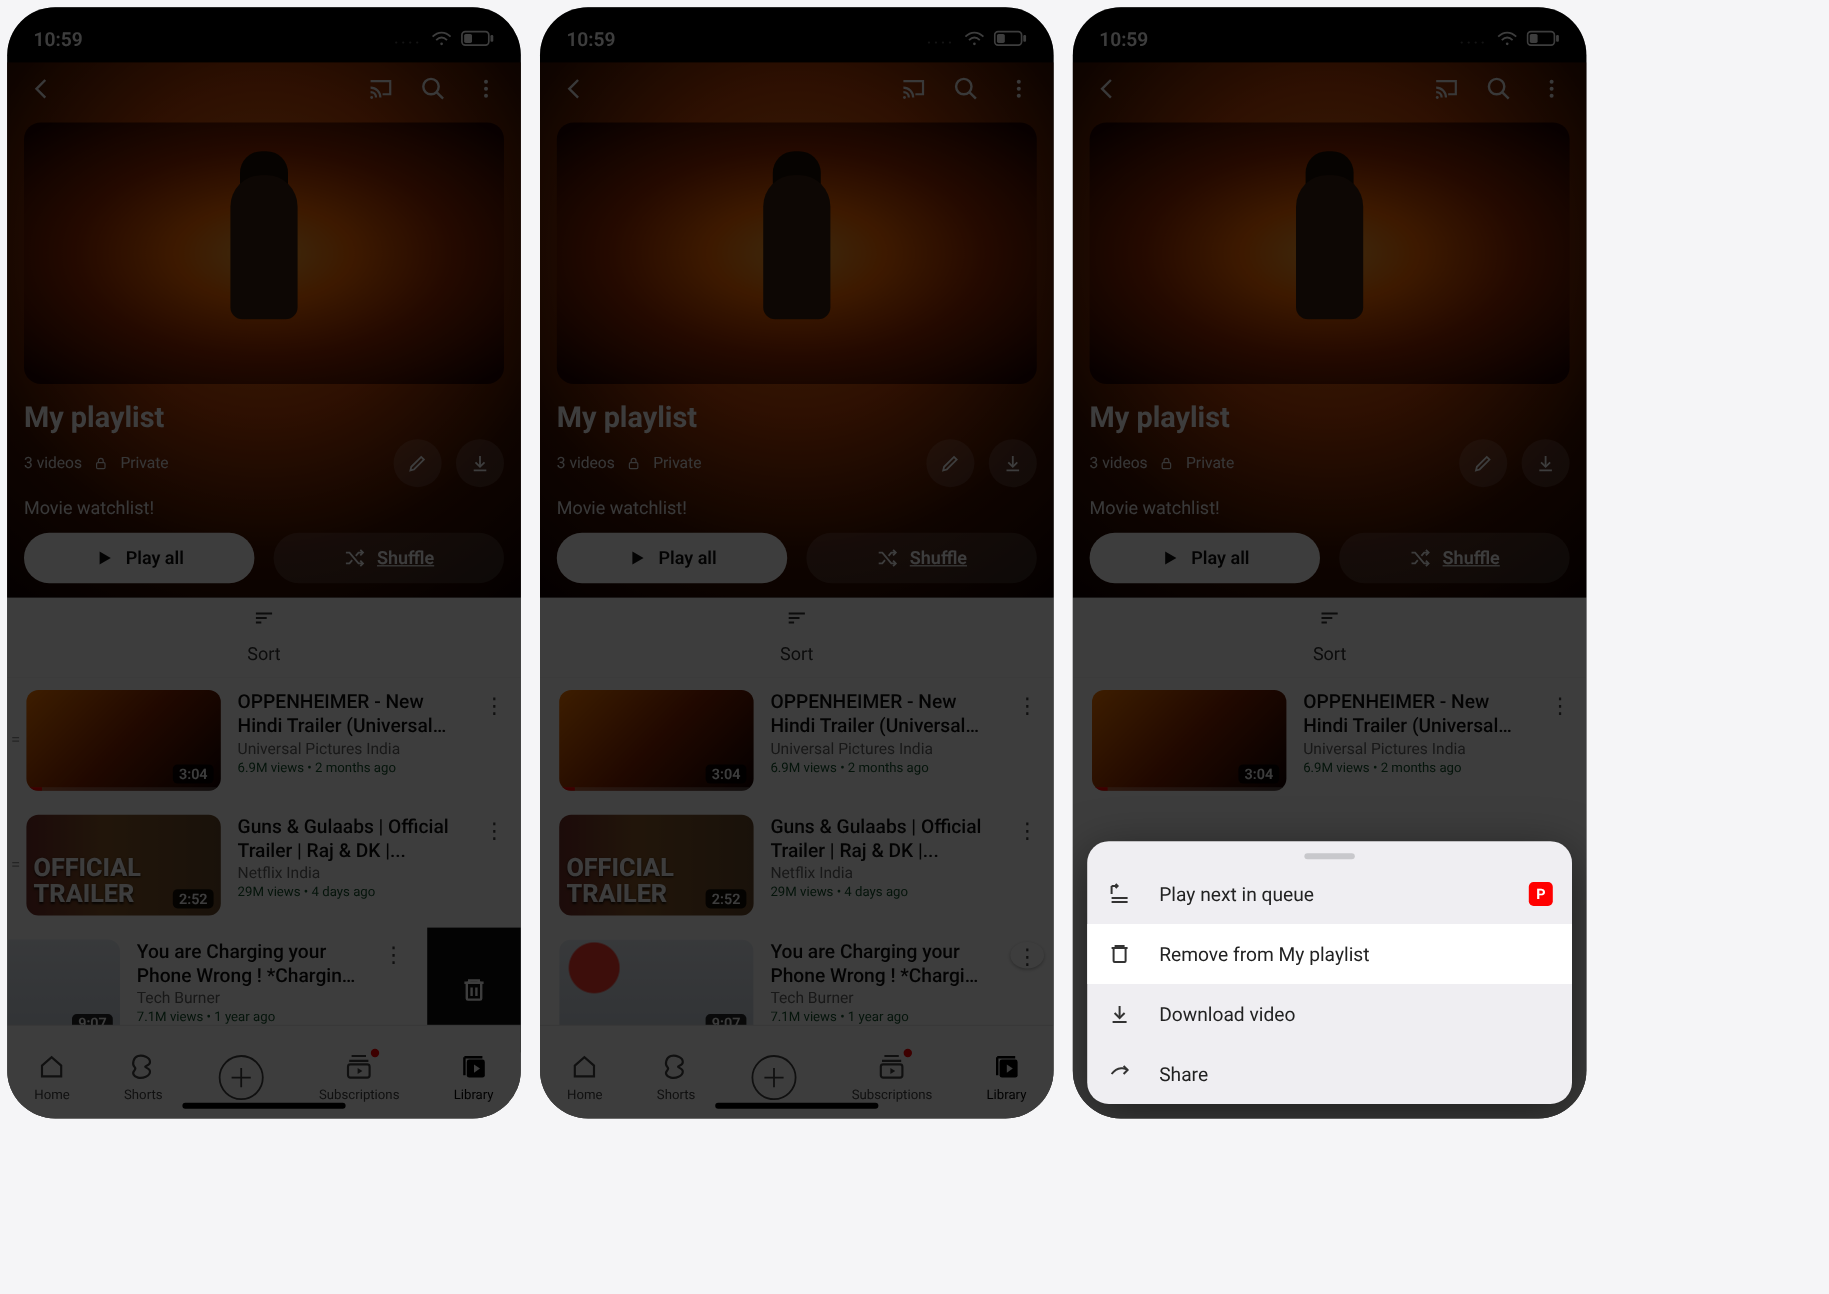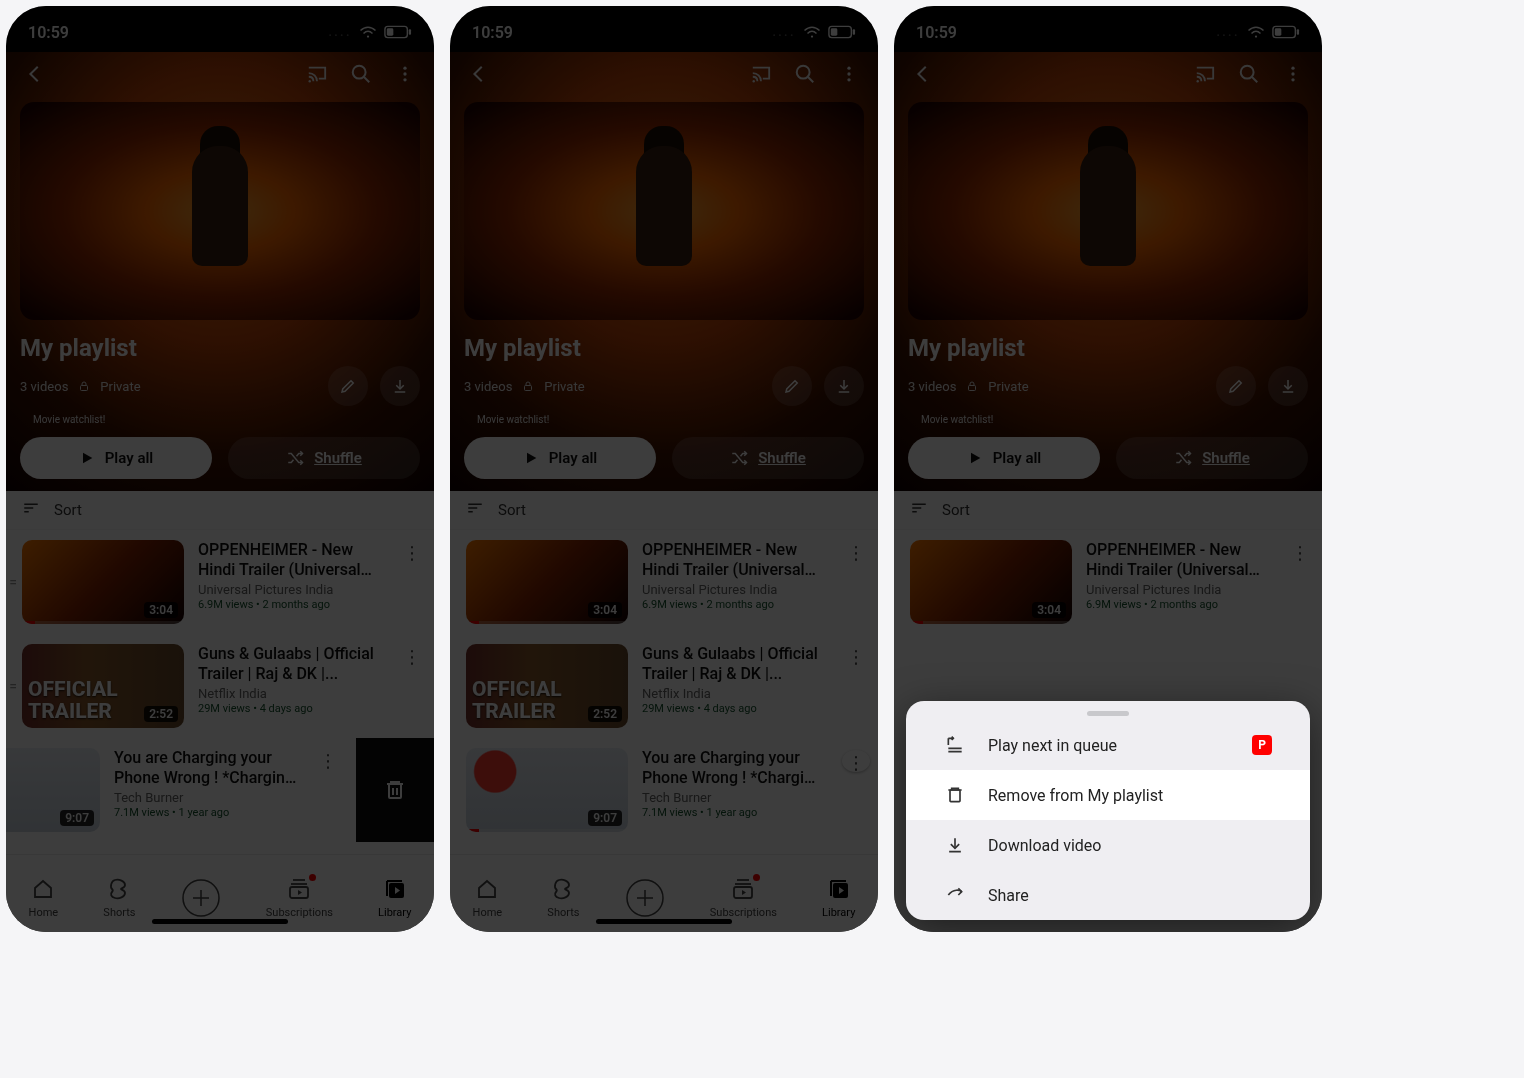--- a/index.html
+++ b/index.html
@@ -89,37 +89,38 @@
 
   .playlist-title{font-size:24px;font-weight:700;margin:14px 0 4px;}
   .meta{font-size:13px;color:#e7e7e7;display:flex;align-items:center;gap:10px;}
   .meta-row{display:flex;align-items:center;justify-content:space-between;}
   .round-btn{
     width:40px;height:40px;border-radius:50%;
     background:rgba(255,255,255,.14);
     display:inline-flex;align-items:center;justify-content:center;color:#fff;
   }
   .round-btns{display:flex;gap:12px;}
-  .desc{font-size:10px;color:#eee;margin:8px 13px 12px;}
+  .desc{font-size:15px;color:#eee;margin:8px 0 12px;}
 
   .pill-row{display:flex;gap:16px;text-decoration:underline;}
   .pill{
     flex:1;height:42px;border-radius:21px;
     display:flex;align-items:center;justify-content:center;gap:10px;
     font-size:15px;font-weight:600;
   }
   .pill.primary{background:#fff;color:#111;}
   .pill.secondary{background:rgba(255,255,255,.14);color:#fff;}
 
   
   .list-area{flex:1;background:#fff;color:#111;overflow:hidden;position:relative;}
   .sort-row{
-    display:flex;align-items:flex-start;gap:14px;
+    display:flex;align-items:center;gap:14px;
     padding:10px 16px;font-size:15px;color:#333;
     border-bottom:1px solid rgba(0,0,0,.04);
+    flex-direction:column;
   }
 
   .video-row{
     display:flex;align-items:flex-start;gap:14px;
     padding:10px 8px 10px 16px;
     position:relative;
   }
   .drag-handle{
     position:absolute;left:0;top:50%;transform:translateY(-50%);
     color:#999;font-size:14px;width:14px;text-align:center;
@@ -198,21 +199,21 @@
 
   
   .sheet{
     position:absolute;left:12px;right:12px;bottom:12px;
     background:#efeef2;border-radius:18px;overflow:hidden;
     box-shadow:0 10px 40px rgba(0,0,0,.5);
   }
   .sheet .grab{width:42px;height:5px;background:#c8c8cc;border-radius:3px;margin:10px auto 4px;}
   .sheet-item{
     display:flex;align-items:center;gap:22px;
-    padding:15px 38px;font-size:16px;color:#222;
+    padding:15px 16px;font-size:16px;color:#222;
   }
   .sheet-item .ico{width:22px;display:flex;justify-content:center;color:#333;}
   .sheet-item.highlight{background:#fff;align-items:flex-end;}
   .p-badge{
     margin-left:auto;width:20px;height:20px;border-radius:4px;background:#ff0000;
     color:#fff;font-size:12px;font-weight:700;display:flex;align-items:center;justify-content:center;
   }
 
   
   .phone.dimmed .screen>*:not(.dim-overlay):not(.sheet){filter:brightness(.5);}

